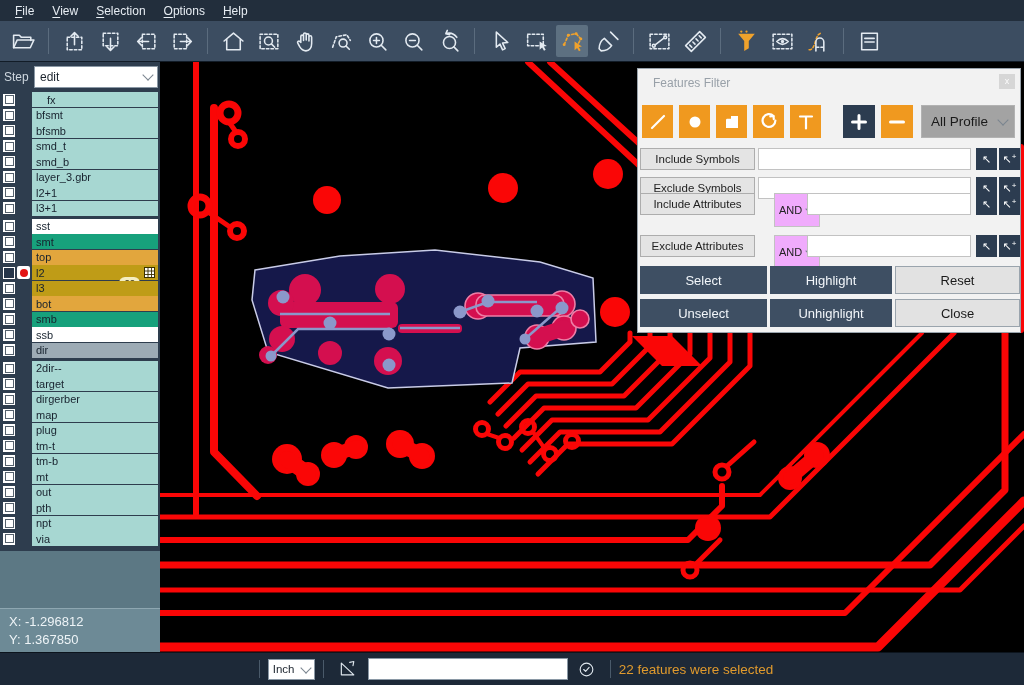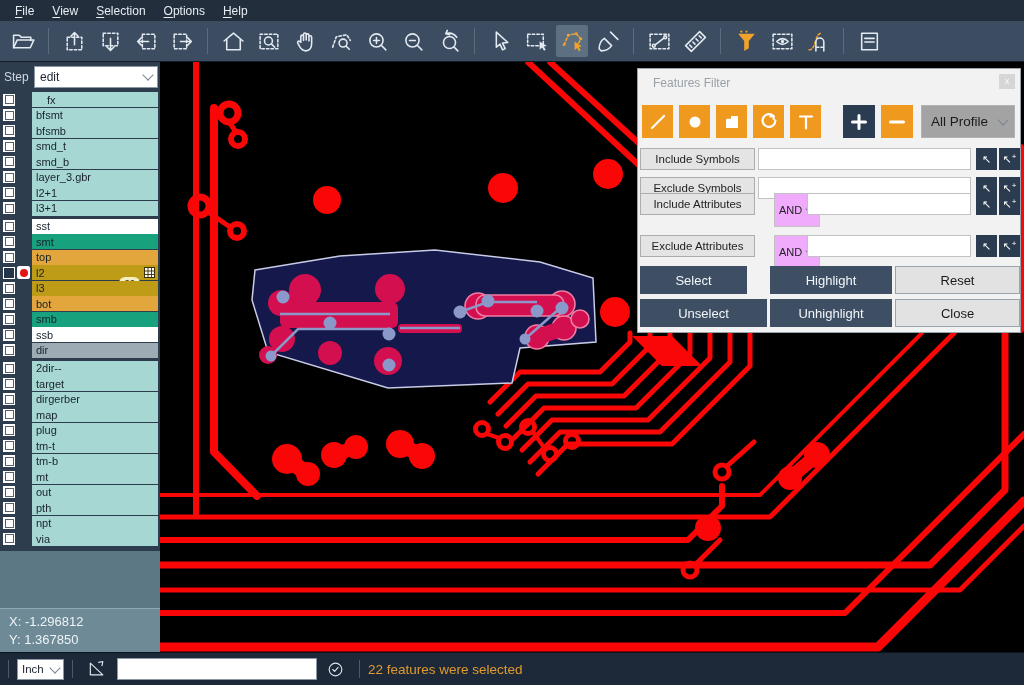--- a/index.html
+++ b/index.html
@@ -46,21 +46,21 @@
     padding:0 3px 0 4px;box-sizing:border-box;flex:none;}
   .badge{margin-left:auto;background:#f4eec2;border-radius:7px;font-size:9.5px;
     padding:0 5px;height:12px;line-height:12px;color:#2e2605;margin-top:21px;}
   .gridico{margin-left:4px;display:flex;}
   .gray{flex:1;background:#5c7884;position:relative;margin-top:2px;}
   .coords{position:absolute;left:0;right:0;bottom:0;height:44px;background:#6d8a96;
     border-top:1px solid #8ea7b1;padding:4px 0 0 9px;box-sizing:border-box;}
   .coords div{color:#eef4f7;font-size:13px;line-height:18px;}
   
   .status{position:absolute;left:0;bottom:0;right:0;height:33px;background:#1d2938;z-index:40;
-    display:flex;align-items:center;border-top:1px solid #0c141d;box-sizing:border-box;}
+    display:flex;align-items:center;border-top:1px solid #0c141d;box-sizing:border-box;justify-content:center;}
   .st-sep{width:1px;height:18px;background:#4a5a6a;margin:0 8px;flex:none;}
   .unit-select{width:47px;height:21px;background:#fff;border:1px solid #8a98a5;display:flex;
     align-items:center;justify-content:space-between;padding:0 4px;font-size:11.5px;color:#1c242e;box-sizing:border-box;}
   .st-ico{display:flex;margin:0 6px;}
   .st-ico svg{stroke:#dfe7ee;fill:none;stroke-width:1.4;stroke-linecap:round;stroke-linejoin:round;}
   .cmd-input{width:200px;height:22px;background:#fff;border:1px solid #8a98a5;margin-left:4px;
     font-size:12px;padding:0 4px;box-sizing:border-box;font-family:"Liberation Sans",sans-serif;}
   .st-msg{color:#e09a2d;font-size:13.5px;}
   
   .canvas-wrap{position:absolute;left:160px;top:62px;width:864px;height:590px;z-index:10;background:#000;}
@@ -741,21 +741,21 @@
         <div class="and-select">
           <span>AND</span>
           <span class="chev"></span>
         </div>
         <input class="row-input" style="left: 167px; width: 164px;">
         <div class="arrow-btn" style="left:336px;">↖</div>
         <div class="arrow-btn" style="left:359px;">↖<span class="plus-sup">+</span></div>
       </div>
     </div>
   <div id="actionBtns">
-      <div class="action-btn dark" style="left: 2px; width: 107px; top: 197px;">Select</div>
+      <div class="action-btn dark" style="left: 2px; width: 127px; top: 197px;">Select</div>
       <div class="action-btn dark" style="left: 132px; width: 122px; top: 197px;">Highlight</div>
       <div class="action-btn light" style="left: 257px; width: 125px; top: 197px;">Reset</div>
       <div class="action-btn dark" style="left: 2px; width: 127px; top: 230px;">Unselect</div>
       <div class="action-btn dark" style="left: 132px; width: 122px; top: 230px;">Unhighlight</div>
       <div class="action-btn light" style="left: 257px; width: 125px; top: 230px;">Close</div>
     </div>
 </div>
 
 <div class="status">
   <span class="st-sep"></span>

